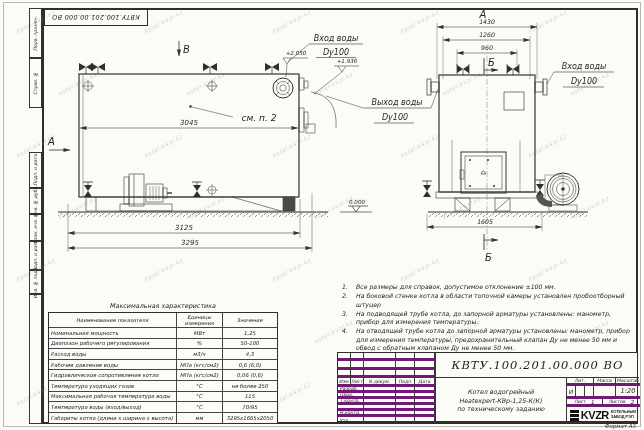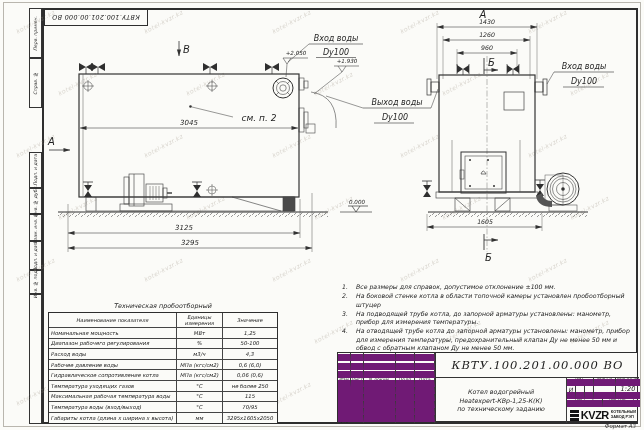--- a/index.html
+++ b/index.html
@@ -35,21 +35,21 @@
   .notes{position:absolute;left:342px;top:283px;width:294px;z-index:3;}
   .note{display:flex;margin-bottom:1px;}
   .note .n{width:14px;flex:none;font:italic 6.2px "DejaVu Sans",sans-serif;}
   .note .t{flex:1;font:italic 6.2px "DejaVu Sans",sans-serif;line-height:8.3px;color:#222;}
   
   .tb{position:absolute;left:337px;top:352px;width:301px;height:70px;border:1.8px solid #2e2e2e;
       box-sizing:border-box;background:#fbfbf8;z-index:3;font-family:"Liberation Sans","DejaVu Sans",sans-serif;}
   .tb *{box-sizing:border-box;}
   .abs{position:absolute;}
   .cellgrid{display:grid;}
-  .cellgrid>div{border-right:1px solid #3a3a3a;border-bottom:7px solid #701a75;
+  .cellgrid>div{border-right:1px solid #3a3a3a;border-bottom:3px solid #701a75;
                 font:italic 4.6px "DejaVu Sans",sans-serif;display:flex;align-items:center;
                 justify-content:center;overflow:hidden;color:#222;}
   .docnum{position:absolute;left:97px;top:0;width:204px;height:25px;border-left:1.5px solid #333;
           border-bottom:1.5px solid #333;display:flex;align-items:center;justify-content:center;
           font:italic 11.5px "DejaVu Serif","DejaVu Sans",sans-serif;letter-spacing:1px;color:#1d1d1d;}
   .desc{position:absolute;left:97px;top:25px;width:131px;height:45px;border-left:1.5px solid #333;
         display:flex;flex-direction:column;align-items:center;justify-content:center;gap:1px;}
   .desc div{font:italic 6.3px "DejaVu Sans",sans-serif;line-height:7.5px;color:#1f1f1f;text-align:center;}
   .lblrow{font:italic 4.8px "DejaVu Sans",sans-serif;padding-left:2px;display:flex;align-items:center;
           border-right:1px solid #3a3a3a;border-bottom:1px solid #3a3a3a;color:#222;}
@@ -390,21 +390,21 @@
 
       <text class="t" x="584" y="69" font-size="8" text-anchor="middle">Вход воды</text>
       <line x1="554" y1="72" x2="614" y2="72" stroke="#333" stroke-width="0.6"></line>
       <text class="t" x="584" y="84" font-size="8" text-anchor="middle">Dy100</text>
       <line x1="563" y1="87" x2="604" y2="87" stroke="#333" stroke-width="0.6"></line>
       <line x1="554" y1="72" x2="547" y2="84" stroke="#444" stroke-width="0.55"></line>
     </g>
   </svg>
 
   <div class="tech">
-    <div class="tech-title">Техническая пробоотборный</div>
+    <div class="tech-title">Максимальная характеристика</div>
     <div class="tgrid">
       <div class="hd">Наименование показателя</div>
       <div class="hd">Единицы измерения</div>
       <div class="hd">Значение</div>
       <div>Номинальная мощность</div>
         <div class="c">МВт</div>
         <div class="c">1,25</div>
       <div>Диапазон рабочего регулирования</div>
         <div class="c">%</div>
         <div class="c">50-100</div>

